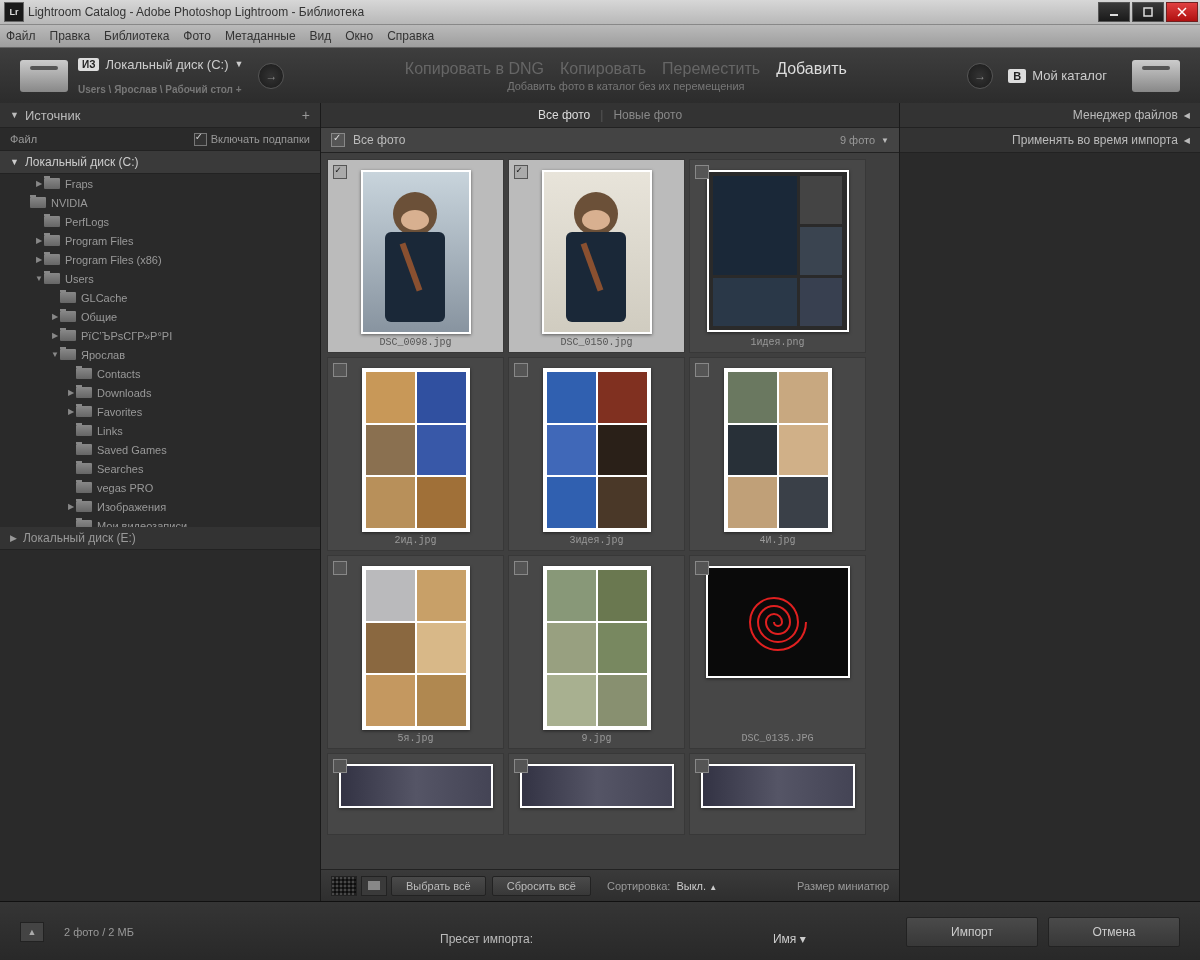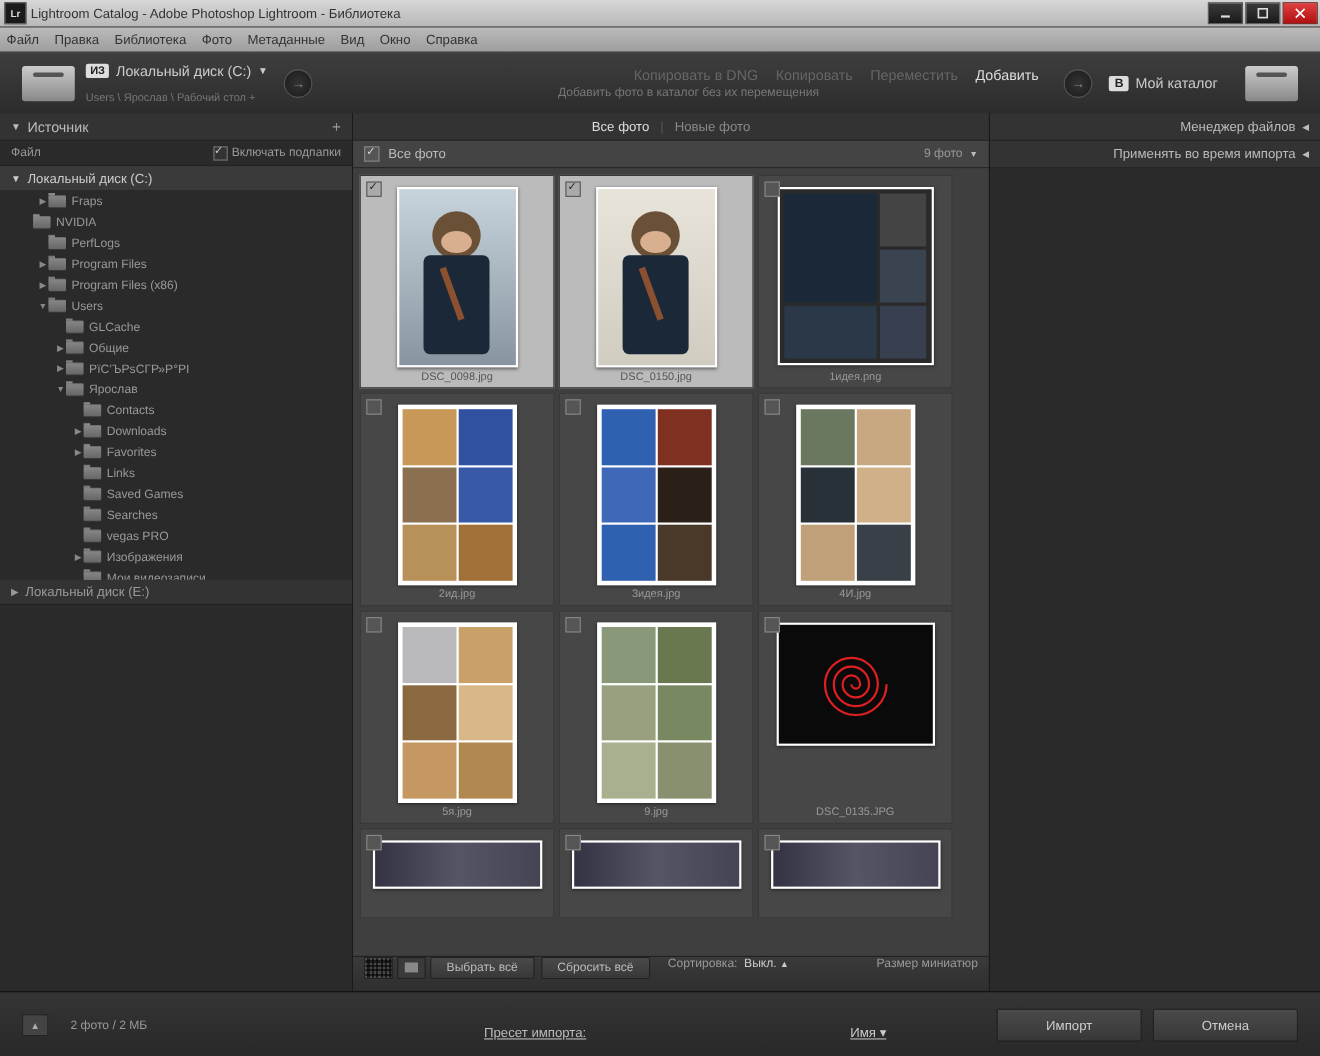--- a/index.html
+++ b/index.html
@@ -13,24 +13,24 @@
 .winbtn svg{width:12px;height:12px;}
 .menubar{height:22px;background:linear-gradient(#bababa,#9e9e9e);display:flex;align-items:center;padding-left:6px;font-size:12px;color:#333;border-bottom:1px solid #666;}
 .menubar span{margin-right:14px;cursor:default;}
 .app{background:#252525;height:914px;position:relative;}
 .header{height:55px;background:linear-gradient(#3e3e3e,#2c2c2c);display:flex;align-items:center;padding:0 20px;border-bottom:1px solid #111;}
 .hdrive{width:48px;height:32px;background:linear-gradient(#ccc,#888);border-radius:3px;position:relative;}
 .hdrive:after{content:"";position:absolute;top:6px;left:10px;width:28px;height:4px;background:#555;border-radius:2px;}
 .srcblock{margin-left:10px;}
 .srclabel{display:flex;align-items:center;color:#ccc;font-size:13px;}
 .iz{display:inline-block;background:#ddd;color:#222;font-size:10px;font-weight:bold;padding:1px 4px;border-radius:2px;margin-right:6px;}
-.srcsub{color:#777;font-size:10px;margin-top:12px;}
+.srcsub{color:#777;font-size:10px;margin-top:12px;font-weight:bold;}
 .arrowbtn{width:24px;height:24px;border-radius:50%;background:radial-gradient(#333,#1a1a1a);border:1px solid #555;display:flex;align-items:center;justify-content:center;margin:0 15px;color:#888;}
 .modes{flex:1;text-align:center;}
-.modeline{font-size:13px;color:#666;text-align:right;}
+.modeline{font-size:16px;color:#666;}
 .modeline .active{color:#ddd;}
 .modesub{font-size:11px;color:#777;margin-top:2px;}
 .destblock{display:flex;align-items:center;margin-right:10px;}
 .bicon{display:inline-block;background:#ddd;color:#222;font-size:11px;font-weight:bold;padding:1px 5px;border-radius:2px;margin-right:6px;}
 .body{position:absolute;top:55px;left:0;right:0;bottom:60px;display:flex;}
 .leftpanel{width:320px;background:#2a2a2a;display:flex;flex-direction:column;border-right:1px solid #1a1a1a;}
 .panelhdr{height:24px;background:#333;display:flex;align-items:center;padding:0 10px;color:#bbb;font-size:13px;border-bottom:1px solid #222;}
 .panelhdr .tri{margin-right:6px;font-size:9px;}
 .panelhdr .plus{margin-left:auto;font-size:14px;color:#999;}
 .filerow{height:22px;display:flex;align-items:center;padding:0 10px;color:#999;font-size:11px;border-bottom:1px solid #222;}
@@ -44,41 +44,41 @@
 .tnode .fld:before{content:"";position:absolute;top:-2px;left:0;width:6px;height:2px;background:#888;}
 .centerpanel{flex:1;display:flex;flex-direction:column;background:#3a3a3a;}
 .ctabs{height:24px;background:#333;display:flex;align-items:center;justify-content:center;font-size:12px;color:#888;border-bottom:1px solid #222;}
 .ctabs .ctab{margin:0 10px;}
 .ctabs .ctab.active{color:#ddd;}
 .gridhdr{height:24px;background:#444;display:flex;align-items:center;padding:0 10px;color:#bbb;font-size:12px;border-bottom:1px solid #222;}
 .gridhdr .chk{width:12px;height:12px;border:1px solid #888;background:#555;margin-right:8px;position:relative;}
 .gridhdr .chk.on:after{content:"✓";position:absolute;top:-2px;left:1px;color:#ddd;font-size:10px;}
 .gridhdr .count{margin-left:auto;color:#999;font-size:11px;}
 .grid{flex:1;overflow:auto;background:#3f3f3f;padding:4px;}
-.grow{display:flex;}
+.grow{display:flex;font-family:Liberation Mono, monospace;}
 .cell{width:175px;height:192px;background:#474747;margin:2px;position:relative;display:flex;flex-direction:column;align-items:center;border:1px solid #383838;}
 .cell.sel{background:#bbb;}
 .cell .cbx{position:absolute;top:5px;left:5px;width:12px;height:12px;border:1px solid #888;background:#555;}
 .cell .cbx.on{background:#666;}
 .cell .cbx.on:after{content:"✓";position:absolute;top:-2px;left:1px;color:#ddd;font-size:10px;}
 .cell.sel .cbx{border-color:#555;background:#aaa;}
 .cell.sel .cbx.on:after{color:#222;}
 .thumb{margin-top:10px;border:2px solid #fff;background:#777;box-shadow:0 1px 3px rgba(0,0,0,.5);}
 .cell .fname{position:absolute;bottom:4px;left:0;right:0;text-align:center;font-size:10px;color:#999;}
 .cell.sel .fname{color:#555;}
-.toolbar{height:32px;background:linear-gradient(#3a3a3a,#2e2e2e);display:flex;align-items:flex-start;padding:0 10px;border-top:1px solid #222;font-size:11px;color:#999;}
+.toolbar{height:32px;background:linear-gradient(#3a3a3a,#2e2e2e);display:flex;align-items:center;padding:0 10px;border-top:1px solid #222;font-size:11px;color:#999;}
 .tbtn{background:linear-gradient(#4a4a4a,#383838);border:1px solid #222;padding:3px 14px;margin-right:6px;color:#bbb;font-size:11px;border-radius:2px;}
 .viewmode{width:24px;height:18px;border:1px solid #222;margin-right:4px;background:#3a3a3a;display:inline-block;}
 .rightpanel{width:300px;background:#2a2a2a;border-left:1px solid #1a1a1a;}
 .rphdr{height:24px;background:#333;display:flex;align-items:center;justify-content:flex-end;padding:0 10px;color:#bbb;font-size:12px;border-bottom:1px solid #222;}
 .rphdr .rtri{margin-left:6px;font-size:8px;}
 .footer{position:absolute;bottom:0;left:0;right:0;height:60px;background:linear-gradient(#353535,#282828);display:flex;align-items:center;padding:0 20px;border-top:1px solid #111;}
 .expand{width:22px;height:18px;background:#444;border:1px solid #222;display:flex;align-items:center;justify-content:center;margin-right:20px;font-size:9px;color:#aaa;}
 .status{color:#999;font-size:11px;}
-.preset{position:absolute;left:440px;bottom:16px;display:flex;align-items:center;font-size:12px;color:#bbb;text-decoration:underline;}
+.preset{position:absolute;left:440px;bottom:16px;display:flex;align-items:center;font-size:12px;color:#bbb;}
 .fbtn{width:130px;padding:7px 0;text-align:center;background:linear-gradient(#4a4a4a,#383838);border:1px solid #222;color:#ccc;font-size:12px;margin-left:10px;border-radius:2px;}
 .collage{display:grid;gap:2px;background:#fff;padding:2px;}
 .ci{background:#556;}
 .spiral{background:#0a0a0a;display:flex;align-items:center;justify-content:center;}
 </style>
 </head>
 <body>
 
 <div class="titlebar">
  <div class="lr">Lr</div>

